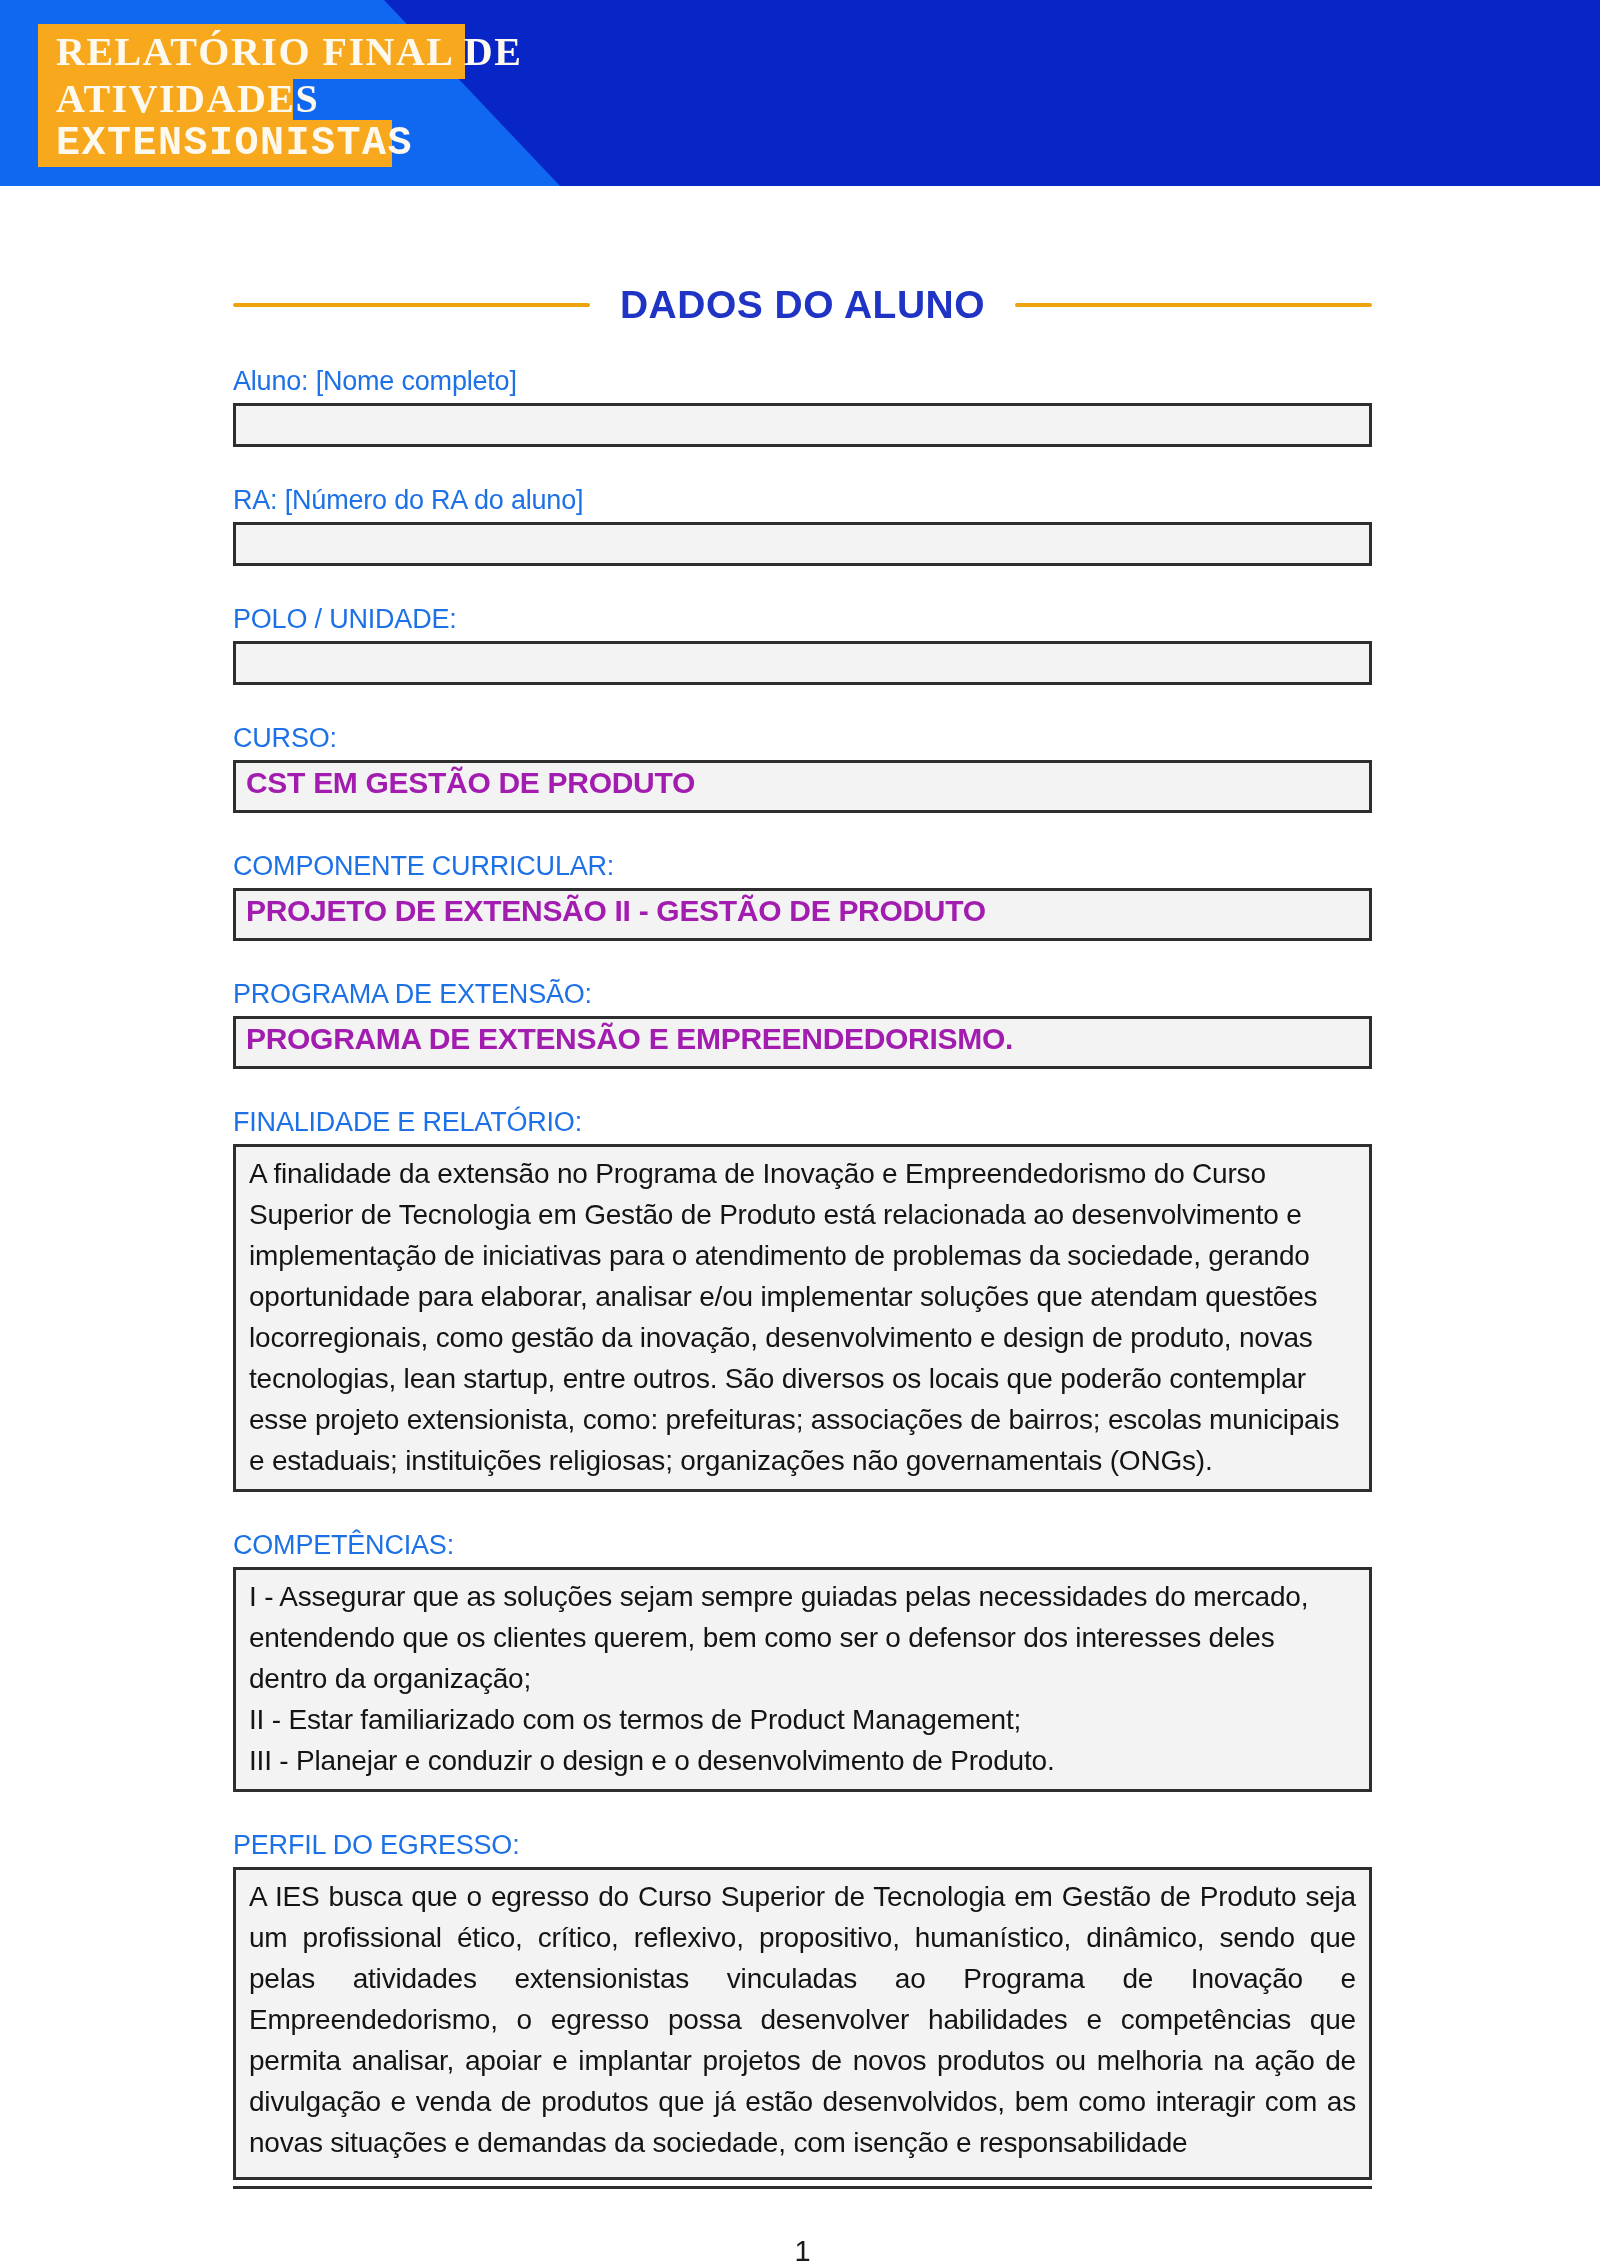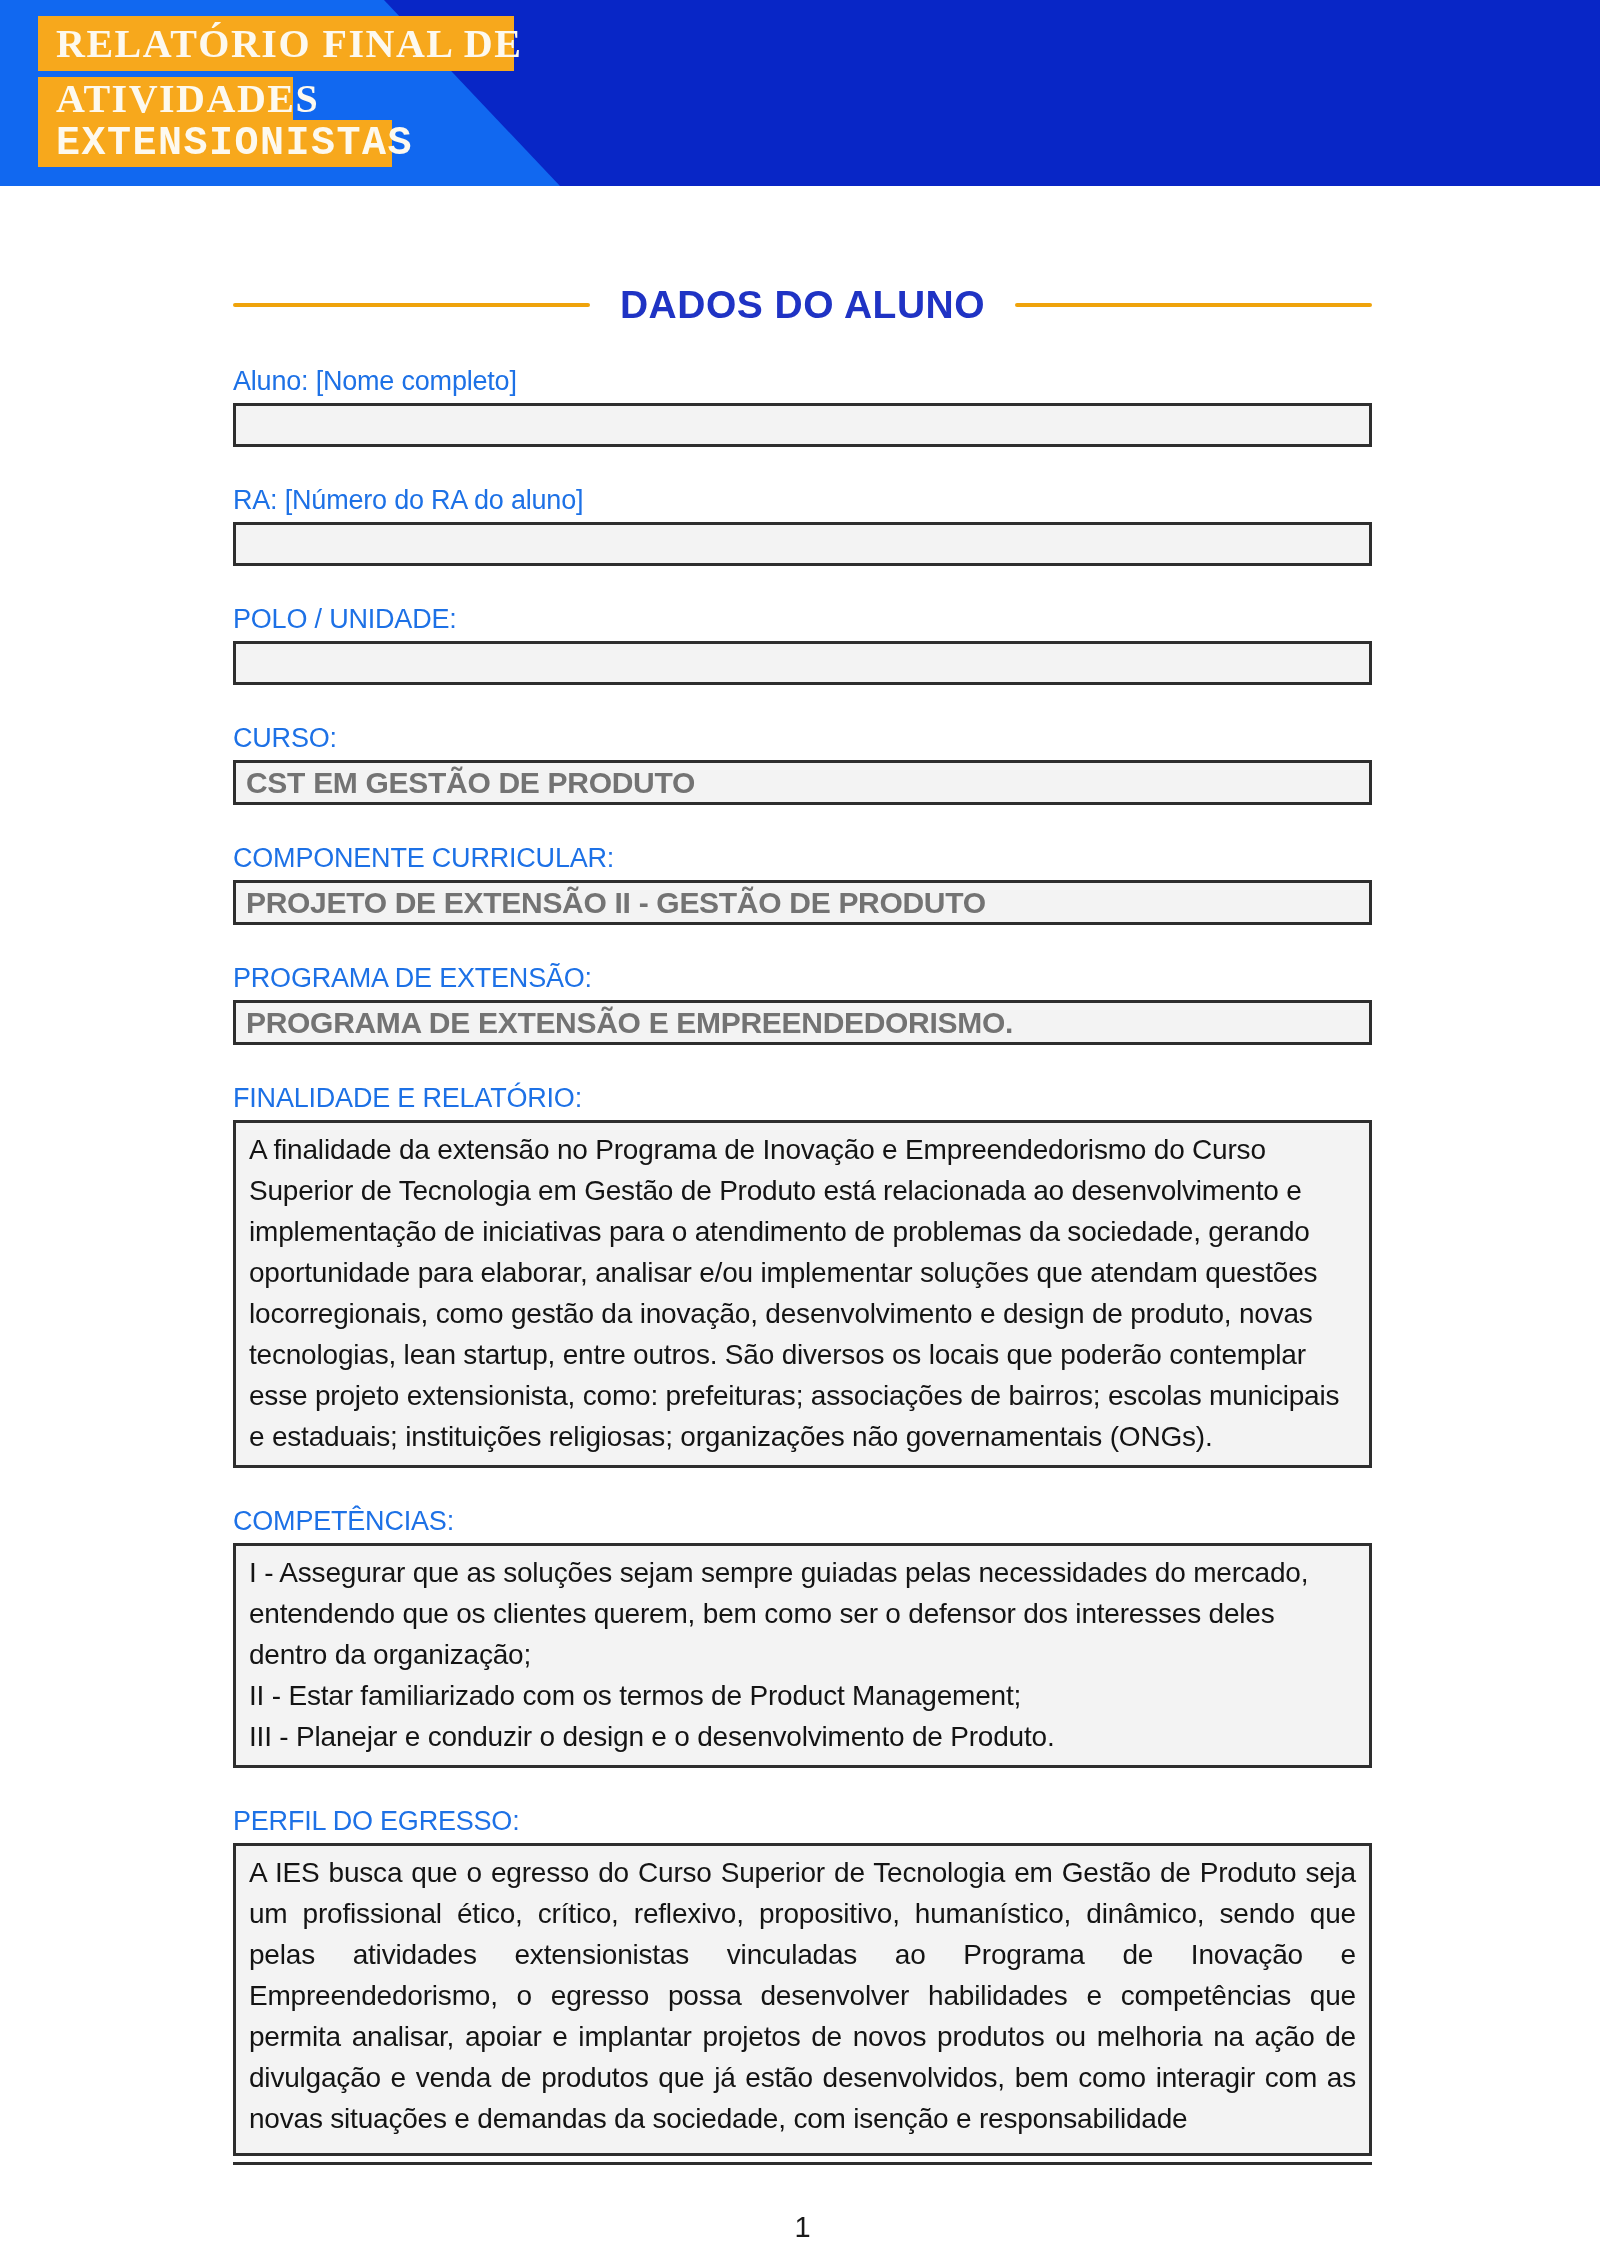--- a/index.html
+++ b/index.html
@@ -16,21 +16,21 @@
   .banner-dark {
     position:absolute; inset:0; background:#0826C6;
     clip-path: polygon(24% 0, 100% 0, 100% 100%, 35% 100%);
   }
   .banner-line {
     position:absolute; left:38px; background:#F7A81C;
     color:#FDF9EF; font-family:"Liberation Serif", serif; font-weight:700;
     display:flex; align-items:center; padding-left:18px; box-sizing:border-box;
     letter-spacing:1.5px; font-size:40px; white-space:nowrap;
   }
-  .bl1 { top:16px;  height:55px; width:476px; }
+  .bl1 { top:24px;  height:55px; width:427px; }
   .bl2 { top:77px;  height:43px; width:255px; }
   .bl3 { top:120px; height:47px; width:354px;font-family:Liberation Mono, monospace; }
 
   
   .content { padding:0 228px 0 233px; }
 
   .title-row { display:flex; align-items:center; margin-top:96px; height:46px; }
   .title-rule { flex:1; height:4px; background:#EFA30B; border-radius:2px; }
   .page-title {
     margin:0 30px; font-size:39px; font-weight:700; color:#1F33C4;
@@ -39,22 +39,22 @@
 
   .field { margin-top:38px; }
   .field-label {
     font-size:27px; color:#1D71E6; margin-bottom:6px;
     letter-spacing:-0.2px; font-weight:500;
   }
   .box { background:#F3F3F3; border:3px solid #2E2E2E; box-sizing:content-box; }
   .input-box { height:38px; }
   .value-box {
     min-height:38px; display:flex; align-items:center;
-    font-weight:700; font-size:30px; color:#737373;
-    padding:1px 10px 0; letter-spacing:-0.3px;
+    font-weight:700; font-size:30px; color:#a21caf;
+    padding:1px 10px 8px; letter-spacing:-0.3px;
   }
   .para-box {
     font-size:28px; line-height:41px; color:#141414;
     padding:6px 13px 8px; letter-spacing:-0.2px;
   }
   .pre-lines { white-space:pre-line; }
   .justified { text-align:justify; }
   .clipped { height:287px; overflow:hidden; padding-bottom:14px; }
   .cut-line { height:3px; background:#2E2E2E; margin-top:6px; }
 

